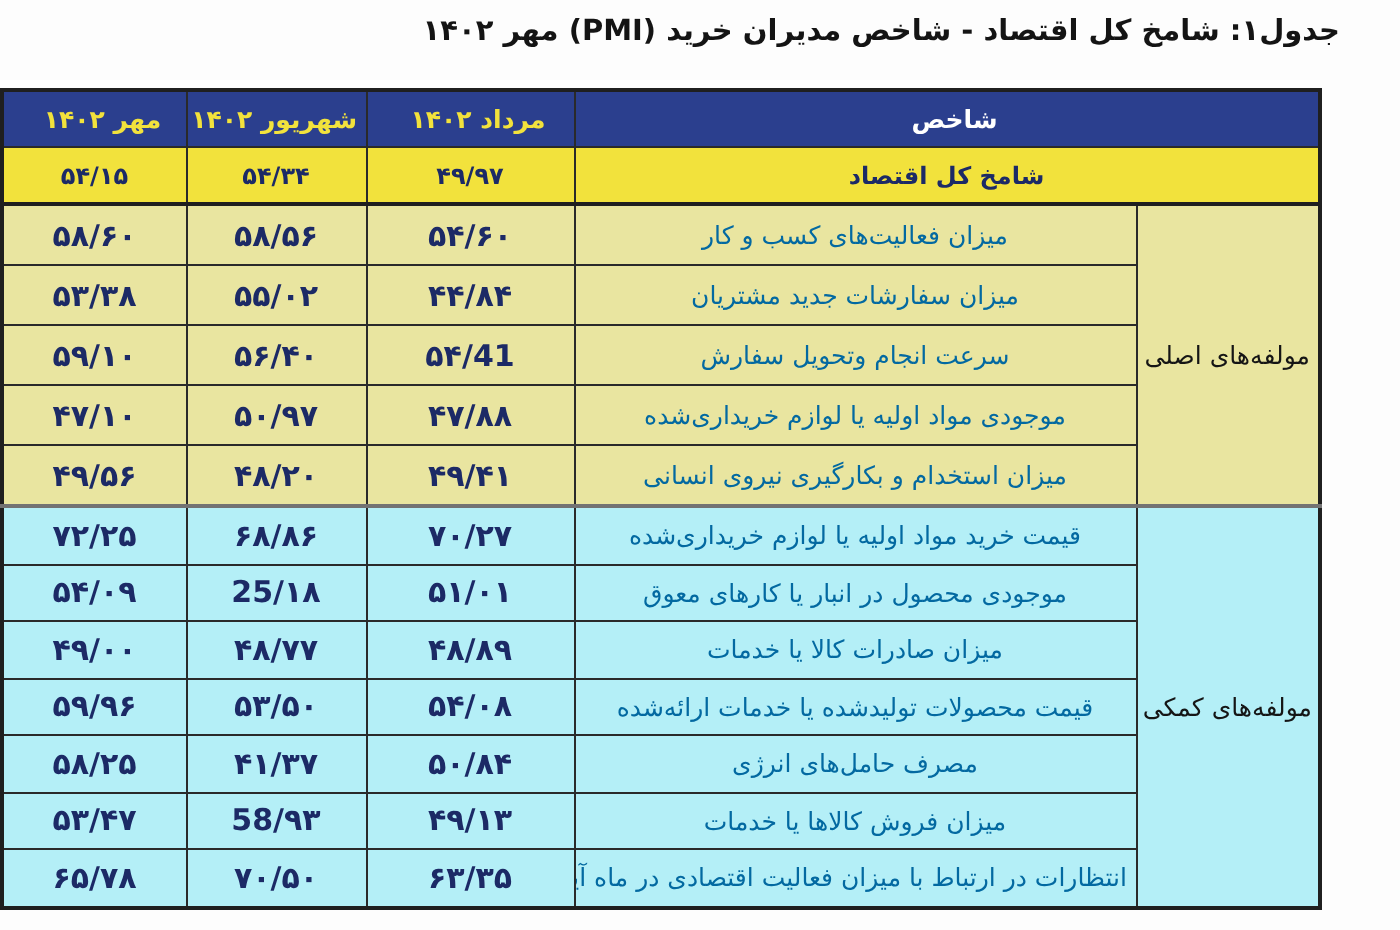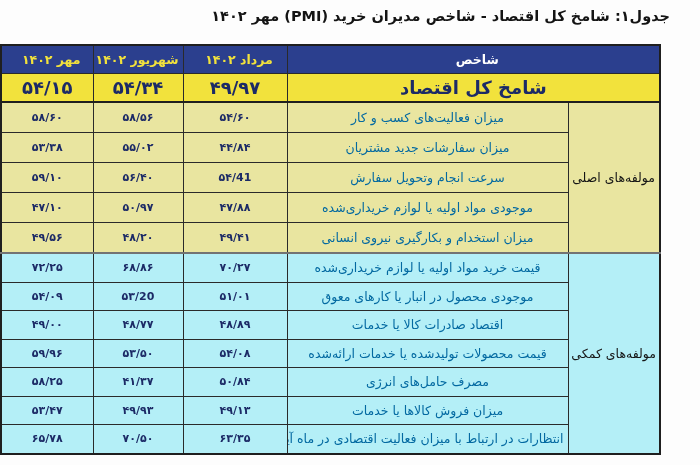--- a/index.html
+++ b/index.html
@@ -49,31 +49,31 @@
     font-size:12.5px;
     padding-left:12px;
   }
   tr.header-row td.month{color:#f2e23c;}
   tr.header-row td.index-head{color:#ffffff;}
 
   tr.total-row td{
     background:#f2e23c;
     height:27px;
     font-weight:700;
-    font-size:18px;
+    font-size:12px;
     color:#1c2a66;
     border-bottom:2px solid #1f1f1f;
   }
   tr.main-row td{background:#e9e5a0;height:29px;}
   tr.aux-row td{background:#b4eff7;height:27.5px;}
   tr.aux-first td{border-top:2px solid #737373;}
 
   td.num{
     font-weight:700;
-    font-size:11px;
+    font-size:15px;
     color:#1c2a66;
     letter-spacing:0.5px;
   }
   td.label{
     font-size:12.5px;
     color:#0369a1;
   }
   td.group-cell{
     font-size:12.5px;
     color:#151515;
@@ -144,45 +144,45 @@
   <tr class="aux-row aux-first">
     <td rowspan="7" class="group-cell">مولفه‌های کمکی</td>
     <td class="label">قیمت خرید مواد اولیه یا لوازم خریداری‌شده</td>
     <td class="num">۷۰/۲۷</td>
     <td class="num">۶۸/۸۶</td>
     <td class="num">۷۲/۲۵</td>
   </tr>
   <tr class="aux-row">
     <td class="label">موجودی محصول در انبار یا کارهای معوق</td>
     <td class="num">۵۱/۰۱</td>
-    <td class="num">۵۳/20</td>
+    <td class="num">25/۱۸</td>
     <td class="num">۵۴/۰۹</td>
   </tr>
   <tr class="aux-row">
-    <td class="label">اقتصاد صادرات کالا یا خدمات</td>
+    <td class="label">میزان صادرات کالا یا خدمات</td>
     <td class="num">۴۸/۸۹</td>
     <td class="num">۴۸/۷۷</td>
     <td class="num">۴۹/۰۰</td>
   </tr>
   <tr class="aux-row">
     <td class="label">قیمت محصولات تولیدشده یا خدمات ارائه‌شده</td>
     <td class="num">۵۴/۰۸</td>
     <td class="num">۵۳/۵۰</td>
     <td class="num">۵۹/۹۶</td>
   </tr>
   <tr class="aux-row">
     <td class="label">مصرف حامل‌های انرژی</td>
     <td class="num">۵۰/۸۴</td>
     <td class="num">۴۱/۳۷</td>
     <td class="num">۵۸/۲۵</td>
   </tr>
   <tr class="aux-row">
     <td class="label">میزان فروش کالاها یا خدمات</td>
     <td class="num">۴۹/۱۳</td>
-    <td class="num">۴۹/۹۳</td>
+    <td class="num">58/۹۳</td>
     <td class="num">۵۳/۴۷</td>
   </tr>
   <tr class="aux-row">
     <td class="label">انتظارات در ارتباط با میزان فعالیت اقتصادی در ماه آینده</td>
     <td class="num">۶۳/۳۵</td>
     <td class="num">۷۰/۵۰</td>
     <td class="num">۶۵/۷۸</td>
   </tr>
 </tbody>
   </table>

